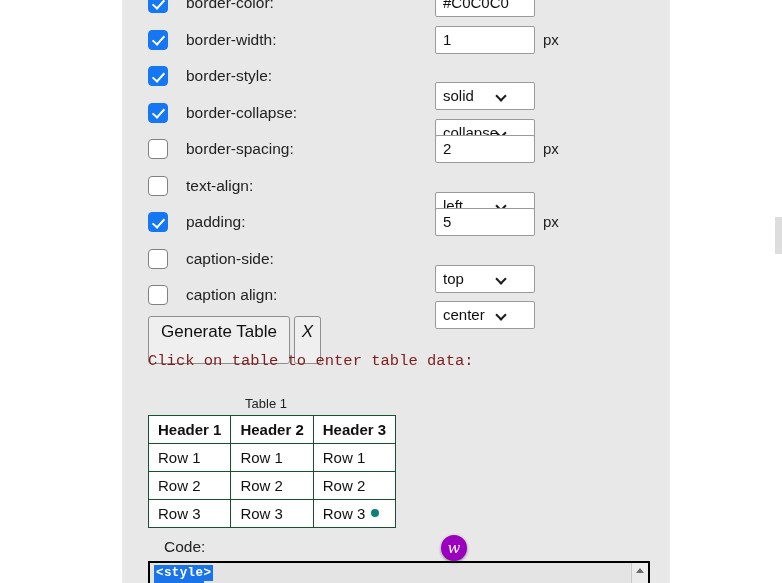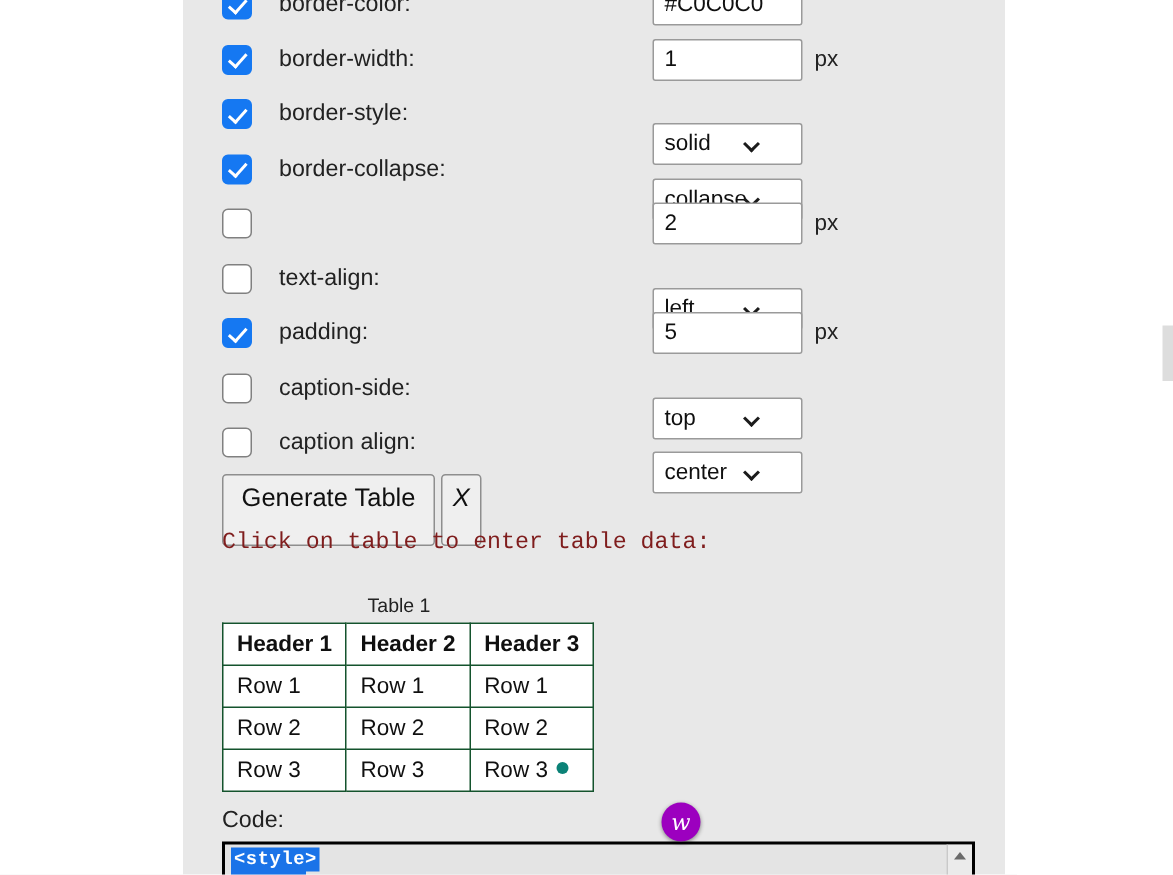--- a/index.html
+++ b/index.html
@@ -183,21 +183,21 @@
     height: 8px;
     border-radius: 50%;
     background: #0b8277;
     margin-left: 6px;
     vertical-align: 2px;
   }
 
   
   #code-label {
     position: absolute;
-    left: 26px;
+    left: 42px;
     top: 538px;
     font-size: 15.5px;
     color: #222222;
   }
   #code-box {
     position: absolute;
     left: 26px;
     top: 561px;
     width: 502px;
     height: 34px;
@@ -299,20 +299,21 @@
       <div class="prop-row" style="top: 95.5px;">
         <div class="cb checked"></div>
         <div class="prop-label">border-collapse:</div>
         <div class="sel-wrap">
           <div class="fld">collapse</div>
           <div class="sel-arrow"></div>
         </div>
       </div>
       <div class="prop-row" style="top: 132px;">
         <div class="cb"></div>
+        <div class="prop-label">border-spacing:</div>
         <div class="fld">2</div>
         <div class="unit">px</div>
       </div>
       <div class="prop-row" style="top: 168.5px;">
         <div class="cb"></div>
         <div class="prop-label">text-align:</div>
         <div class="sel-wrap">
           <div class="fld">left</div>
           <div class="sel-arrow"></div>
         </div>

